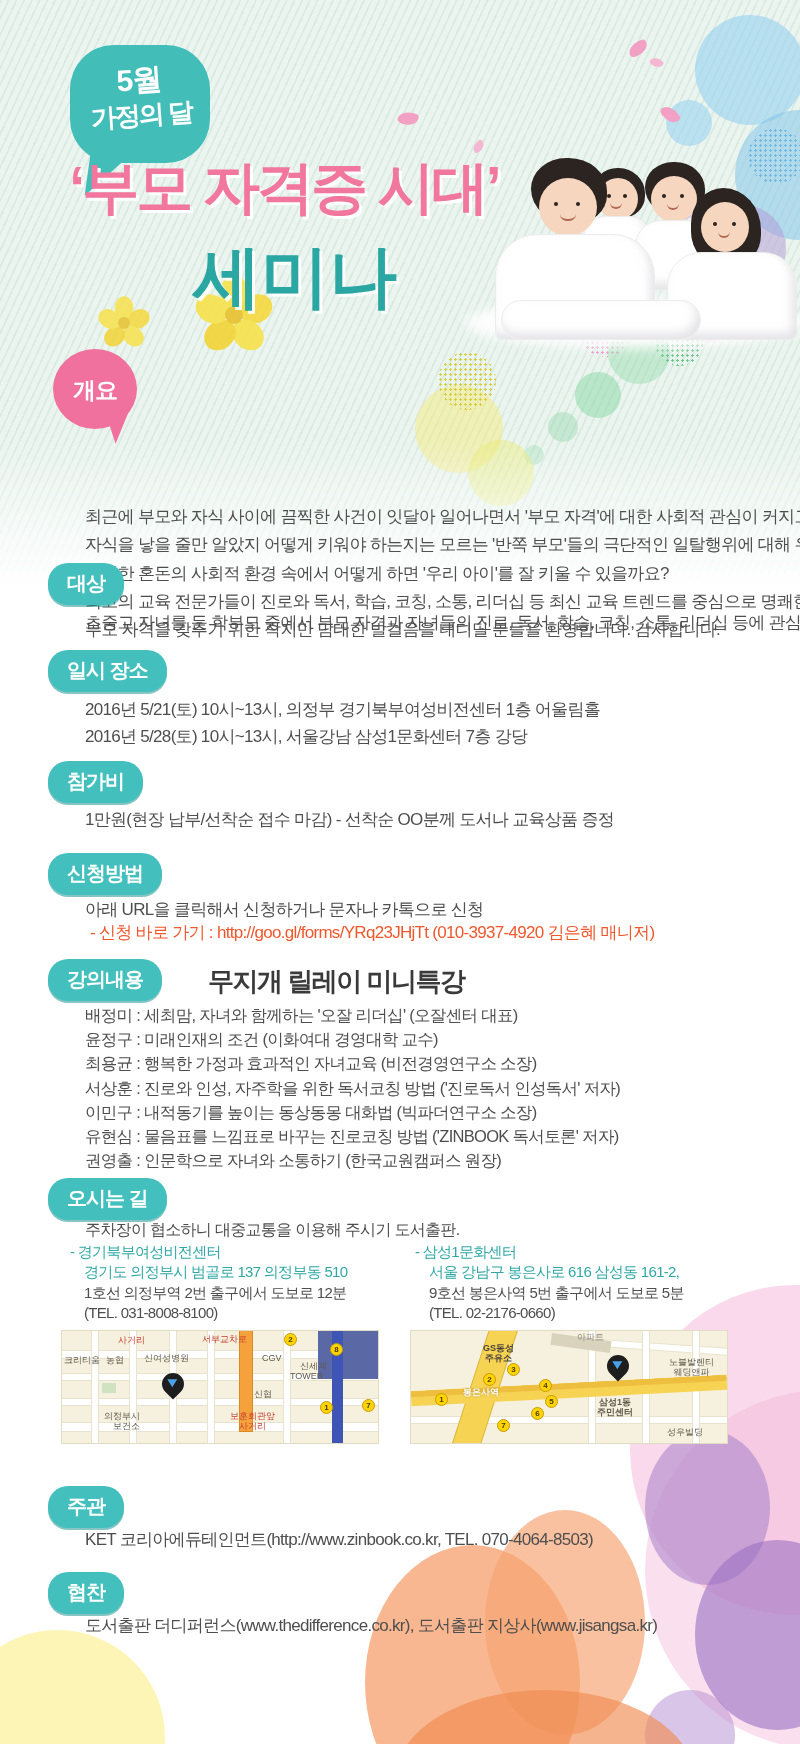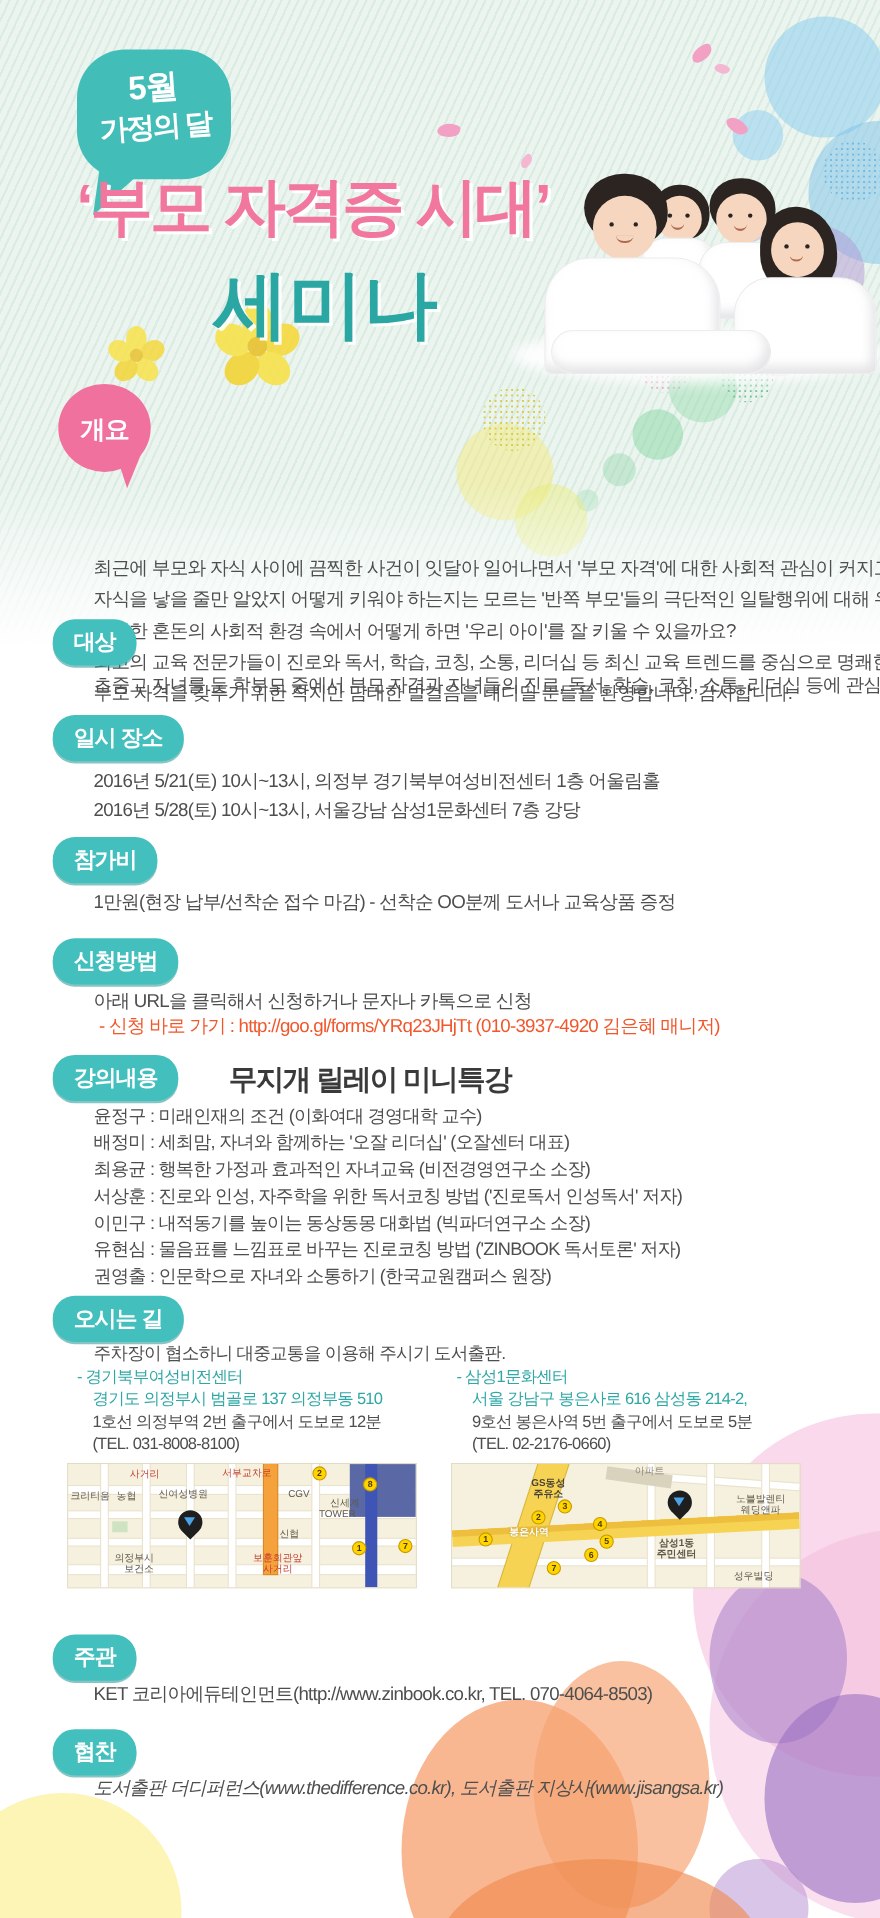--- a/index.html
+++ b/index.html
@@ -26,21 +26,21 @@
   .speech-bubble .tail { position:absolute; left:18px; top:102px; width:0; height:0;
     border-top:52px solid #43bdb8; border-right:44px solid transparent; transform:rotate(8deg); }
   .speech-bubble .txt { position:absolute; left:0; top:16px; width:140px; text-align:center; color:#fff;
     font-weight:bold; transform:rotate(-4deg); line-height:1.25; }
   .bubble-l1 { font-size:30px; letter-spacing:-1px; }
   .bubble-l2 { font-size:26px; letter-spacing:-2px; }
 
   .main-title { position:absolute; left:24px; top:150px; width:520px; z-index:4; text-align:center;
     font-size:57px; font-weight:bold; color:#f2779e; letter-spacing:-3px; white-space:nowrap;
     text-shadow:3px 3px 0 rgba(255,255,255,.95); }
-  .sub-title { position:absolute; left:194px; top:232px; width:230px; z-index:4; text-align:left;
+  .sub-title { position:absolute; left:180px; top:232px; width:230px; z-index:4; text-align:center;
     font-size:68px; font-weight:bold; color:#2aa6a3; letter-spacing:0px;
     text-shadow:3px 3px 0 rgba(255,255,255,.9); }
 
   
   .photo { position:absolute; left:455px; top:140px; width:345px; height:200px; z-index:2; }
   .table-top { position:absolute; left:10px; top:158px; width:340px; height:50px; background:#fdfdfd;
     border-radius:50%; filter:blur(6px); }
   .hair { position:absolute; background:#2c2420; border-radius:48% 52% 45% 55%; }
   .face { position:absolute; background:#f6d6bf; border-radius:50%; }
   .eye { position:absolute; width:4px; height:4px; background:#2c2420; border-radius:50%; }
@@ -220,41 +220,41 @@
   <div class="badge" style="top:761px;">참가비</div>
   <div class="body-text" style="left:85px;top:808px;">1만원(현장 납부/선착순 접수 마감) - 선착순 OO분께 도서나 교육상품 증정</div>
 
   <div class="badge" style="top:853px;">신청방법</div>
   <div class="body-text" style="left:85px;top:898px;">아래 URL을 클릭해서 신청하거나 문자나 카톡으로 신청</div>
   <div class="body-text orange-link" style="left:90px;top:921px;">- 신청 바로 가기 : http://goo.gl/forms/YRq23JHjTt (010-3937-4920 김은혜 매니저)</div>
 
   <div class="badge" style="top:959px;">강의내용</div>
   <div class="lecture-heading">무지개 릴레이 미니특강</div>
   <div class="body-text speakers" style="left:85px;top:1003px;">
+    <div>배정미 : 세최맘, 자녀와 함께하는 '오잘 리더십' (오잘센터 대표)</div>
     <div>윤정구 : 미래인재의 조건 (이화여대 경영대학 교수)</div>
-    <div>배정미 : 세최맘, 자녀와 함께하는 '오잘 리더십' (오잘센터 대표)</div>
     <div>최용균 : 행복한 가정과 효과적인 자녀교육 (비전경영연구소 소장)</div>
     <div>서상훈 : 진로와 인성, 자주학을 위한 독서코칭 방법 ('진로독서 인성독서' 저자)</div>
     <div>이민구 : 내적동기를 높이는 동상동몽 대화법 (빅파더연구소 소장)</div>
     <div>유현심 : 물음표를 느낌표로 바꾸는 진로코칭 방법 ('ZINBOOK 독서토론' 저자)</div>
     <div>권영출 : 인문학으로 자녀와 소통하기 (한국교원캠퍼스 원장)</div>
   </div>
 
   <div class="badge" style="top:1178px;">오시는 길</div>
   <div class="body-text" style="left:85px;top:1220px;font-size:16px;">주차장이 협소하니 대중교통을 이용해 주시기 도서출판.</div>
 
   <div class="dir-col" style="left:70px;top:1242px;">
     <div class="nm">- 경기북부여성비전센터</div>
     <div class="addr" style="padding-left:14px;">경기도 의정부시 범골로 137 의정부동 510</div>
     <div class="tr" style="padding-left:14px;">1호선 의정부역 2번 출구에서 도보로 12분</div>
     <div class="tel" style="padding-left:14px;">(TEL. 031-8008-8100)</div>
   </div>
   <div class="dir-col" style="left:415px;top:1242px;">
     <div class="nm">- 삼성1문화센터</div>
-    <div class="addr" style="padding-left:14px;">서울 강남구 봉은사로 616 삼성동 214-2,</div>
+    <div class="addr" style="padding-left:14px;">서울 강남구 봉은사로 616 삼성동 161-2,</div>
     <div class="tr" style="padding-left:14px;">9호선 봉은사역 5번 출구에서 도보로 5분</div>
     <div class="tel" style="padding-left:14px;">(TEL. 02-2176-0660)</div>
   </div>
 
   <div class="map" style="left:62px;">
     <div class="st" style="left:0;top:20px;width:316px;height:7px;"></div>
     <div class="st" style="left:0;top:43px;width:316px;height:6px;"></div>
     <div class="st" style="left:0;top:68px;width:316px;height:6px;"></div>
     <div class="st" style="left:0;top:92px;width:316px;height:8px;"></div>
     <div class="st" style="left:30px;top:0;width:6px;height:112px;"></div>
@@ -311,15 +311,15 @@
     <div class="exit" style="left:134px;top:64px;">5</div>
     <div class="exit" style="left:120px;top:76px;">6</div>
     <div class="exit" style="left:86px;top:88px;">7</div>
     <div class="pin" style="left:196px;top:24px;"></div>
   </div>
 
   <div class="badge" style="top:1486px;">주관</div>
   <div class="body-text" style="left:85px;top:1528px;">KET 코리아에듀테인먼트(http://www.zinbook.co.kr, TEL. 070-4064-8503)</div>
 
   <div class="badge" style="top:1572px;">협찬</div>
-  <div class="body-text" style="left:85px;top:1614px;font-style:italic;">도서출판 더디퍼런스(www.thedifference.co.kr), 도서출판 지상사(www.jisangsa.kr)</div>
+  <div class="body-text" style="left:85px;top:1614px;">도서출판 더디퍼런스(www.thedifference.co.kr), 도서출판 지상사(www.jisangsa.kr)</div>
 
 </div>
 
 </body></html>

